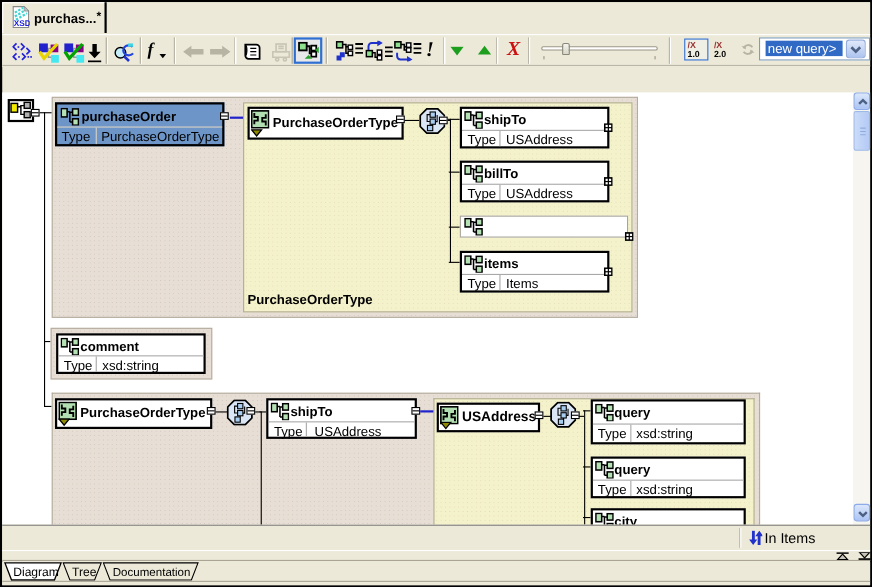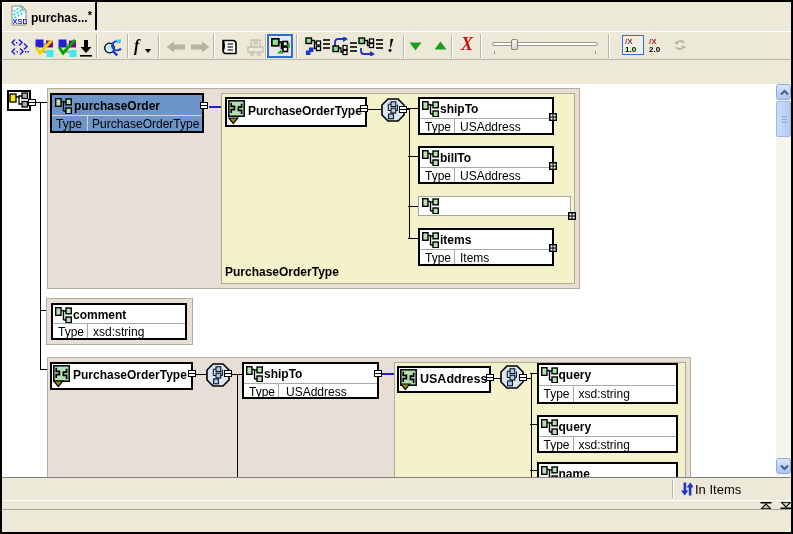--- a/index.html
+++ b/index.html
@@ -241,20 +241,28 @@
 
   <svg class="a" style="left:671px;top:8px" width="14" height="12" viewBox="0 0 14 12">
     <g stroke="#b8b4a4" stroke-width="1.8" fill="none">
           <path d="M11,4 a4.5,4.5 0 0 0 -8,1"></path>
           <path d="M3,8 a4.5,4.5 0 0 0 8,-1"></path>
         </g>
     <path d="M1,3 h4 v3 z" fill="#b8b4a4"></path>
         <path d="M13,9 h-4 v-3 z" fill="#b8b4a4"></path>
   </svg>
 
+  <div class="a" style="left:688px;top:3px;width:101px;height:21px;background:#fff;border:1px solid #7f9db9">
+    <div class="a" style="left:5px;top:2px;width:70px;height:14px;background:#316ac5;color:#fff;font-size:12px;line-height:14px;padding-left:2px">new query&gt;</div>
+    <div class="a" style="left:78px;top:1px;width:18px;height:17px;border-radius:3px;background:linear-gradient(#e0e9fb,#aec4ef);border:1px solid #95aede">
+      <svg width="16" height="15">
+            <path d="M4,6 l4,4 l4,-4" fill="none" stroke="#4d6185" stroke-width="2.4"></path>
+          </svg>
+    </div>
+  </div>
 </div>
 
 
 <div class="a" id="canvas" style="left:2px;top:84px;width:774px;height:393px;background:#fff;overflow:hidden">
 
   <div class="a" style="left:5px;top:6px;width:24px;height:21px;background:#fff;border:2px solid #000">
     <svg width="20" height="17" viewBox="0 0 20 17">
       <path d="M7,5 h3 v7 h3 M10,5 v-1 h3" fill="none" stroke="#000" stroke-width="1.3"></path>
       <rect x="1" y="2" width="6" height="8" fill="#f2ea00" stroke="#000" stroke-width="1.3"></rect>
       <rect x="13" y="1" width="5.5" height="5.5" fill="#b0b0b0" stroke="#000" stroke-width="1.3"></rect>
@@ -485,21 +493,21 @@
     <div class="etyp">
           <span class="tl">Type</span>
           <span class="tv">xsd:string</span>
         </div>
   </div>
 
   <div class="ebox" style="left:534.5px;top:377.5px;width:141px;height:40px">
     <svg class="eic" width="17" height="16" viewBox="0 0 17 16">
           <use href="#eicg"></use>
         </svg>
-    <div class="etit">name</div>
+    <div class="etit">city</div>
   </div>
 
   <svg width="0" height="0" style="position:absolute">
     <defs>
       <g id="eicg">
         <path d="M6,3.5 h2.5 M8.5,3.5 v9.5 M8.5,4 h2.5 M8.5,13 h2.5" stroke="#000" stroke-width="1.4" fill="none"></path>
         <rect x="0.7" y="0.7" width="5.3" height="7.6" fill="#b5e2b5" stroke="#000" stroke-width="1.4"></rect>
         <rect x="11" y="1" width="5.3" height="5.8" fill="#b5e2b5" stroke="#000" stroke-width="1.4"></rect>
         <rect x="11" y="10" width="5.3" height="5.8" fill="#b5e2b5" stroke="#000" stroke-width="1.4"></rect>
       </g>
@@ -560,13 +568,24 @@
   <svg class="a" style="left:757.5px;top:0.5px" width="12" height="7" viewBox="0 0 12 7">
         <rect x="0.5" y="0" width="11" height="1.5" fill="#000"></rect>
         <path d="M6,1.8 l4.6,5 h-9.2 z" fill="#c8c4b8" stroke="#000" stroke-width="1.1"></path>
       </svg>
   <svg class="a" style="left:777.5px;top:0.5px" width="12" height="7" viewBox="0 0 12 7">
         <rect x="0.5" y="5.5" width="11" height="1.5" fill="#000"></rect>
         <path d="M6,5.2 l4.6,-5 h-9.2 z" fill="#c8c4b8" stroke="#000" stroke-width="1.1"></path>
       </svg>
 </div>
 
+<div class="a" id="btabs" style="left:2px;top:511px;width:789px;height:21px;background:#ece9d8">
+  <svg class="a" style="left:0;top:0" width="220" height="21" viewBox="0 0 220 21">
+    <polygon points="2.5,0.7 53.5,0.7 47.5,16.3 8.5,16.3" fill="#fff" stroke="#000" stroke-width="1.2"></polygon>
+    <polygon points="55.5,0.7 90,0.7 84,16.3 61.5,16.3" fill="#ece9d8" stroke="#000" stroke-width="1"></polygon>
+    <polygon points="92,0.7 178,0.7 172,16.3 98,16.3" fill="#ece9d8" stroke="#000" stroke-width="1"></polygon>
+    <text x="10" y="12.5" font-size="11" fill="#000" font-family="Liberation Sans,sans-serif">Diagram</text>
+    <text x="63.5" y="12.5" font-size="11" fill="#000" font-family="Liberation Sans,sans-serif">Tree</text>
+    <text x="100.5" y="12.5" font-size="10.5" fill="#000" font-family="Liberation Sans,sans-serif">Documentation</text>
+  </svg>
+  <div class="a" style="left:0;top:17px;width:789px;height:1px;background:#a9a494"></div>
+</div>
 </div>
 
 </body></html>

